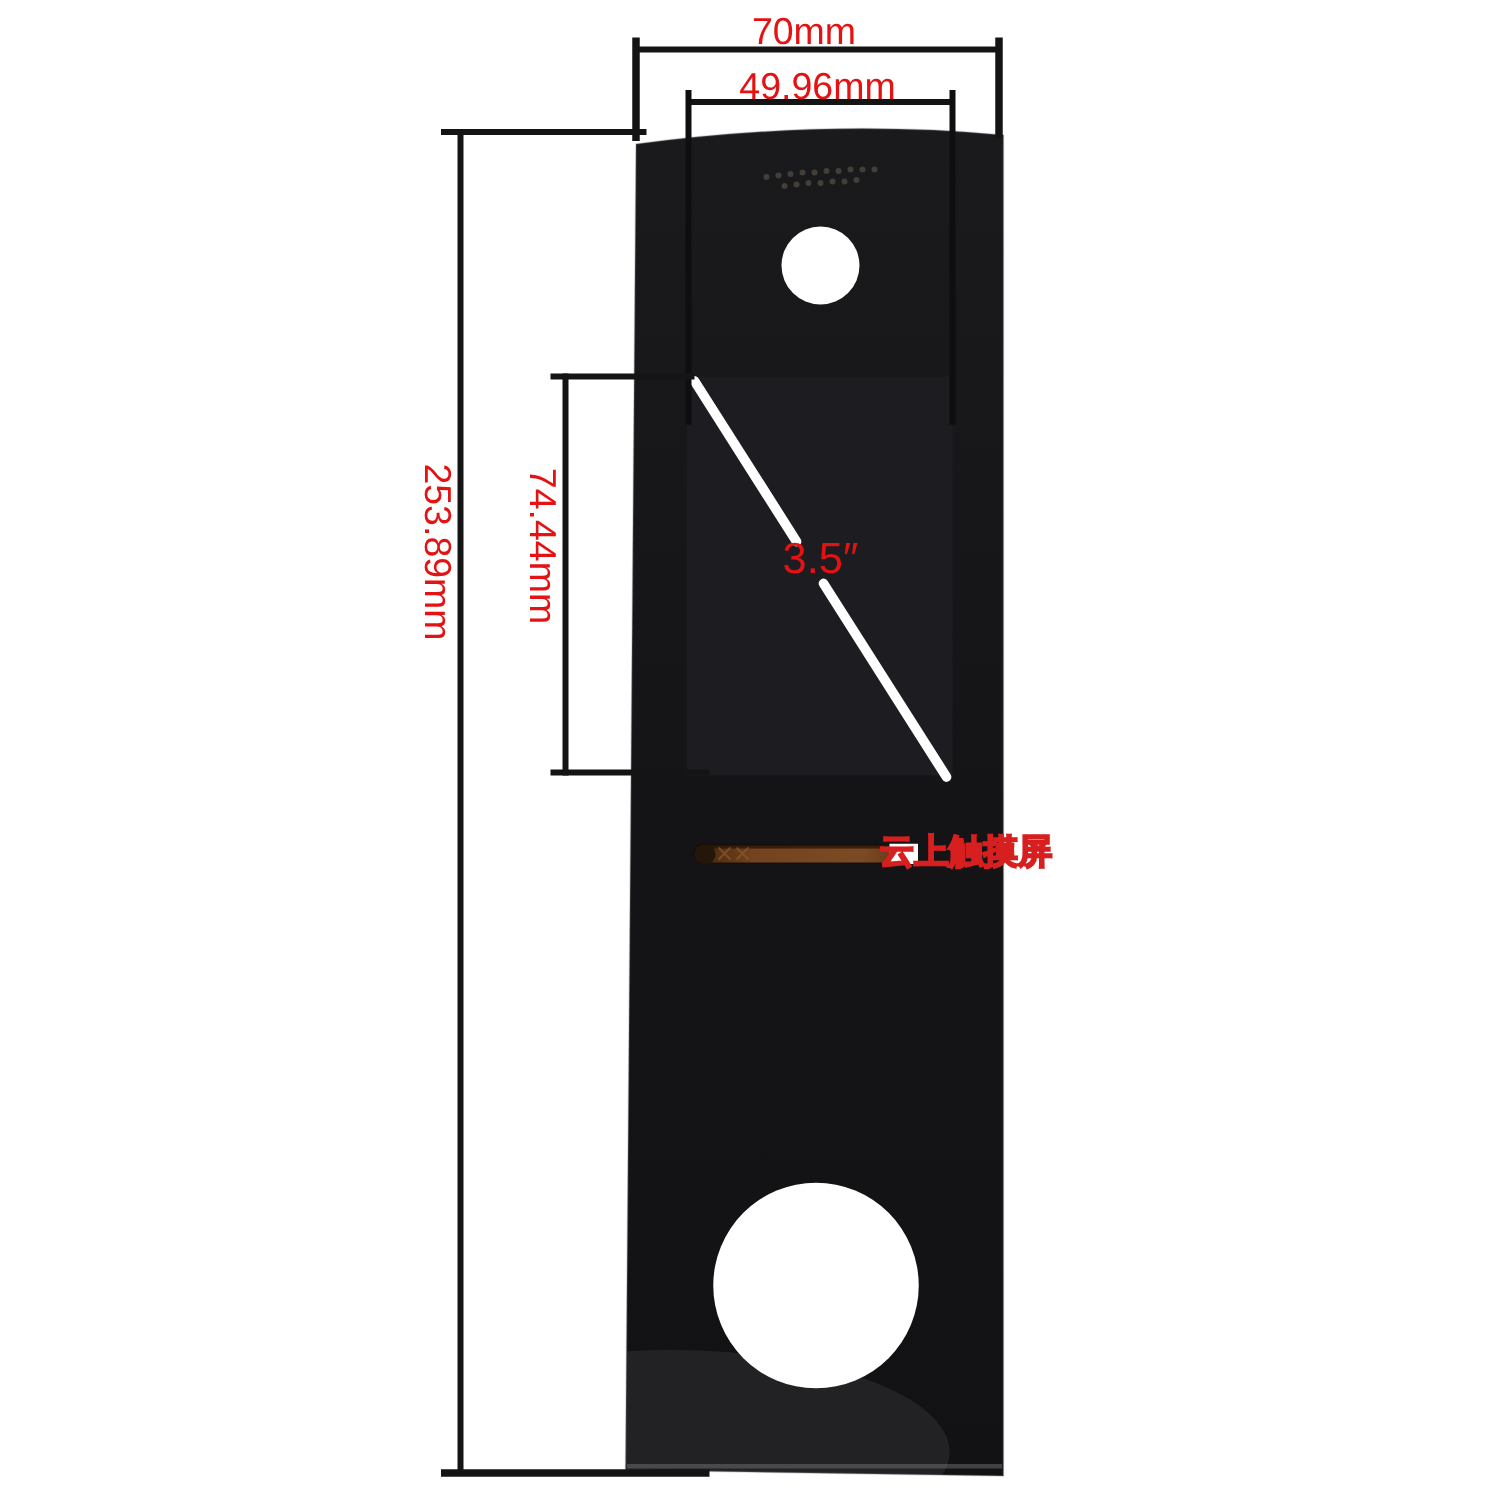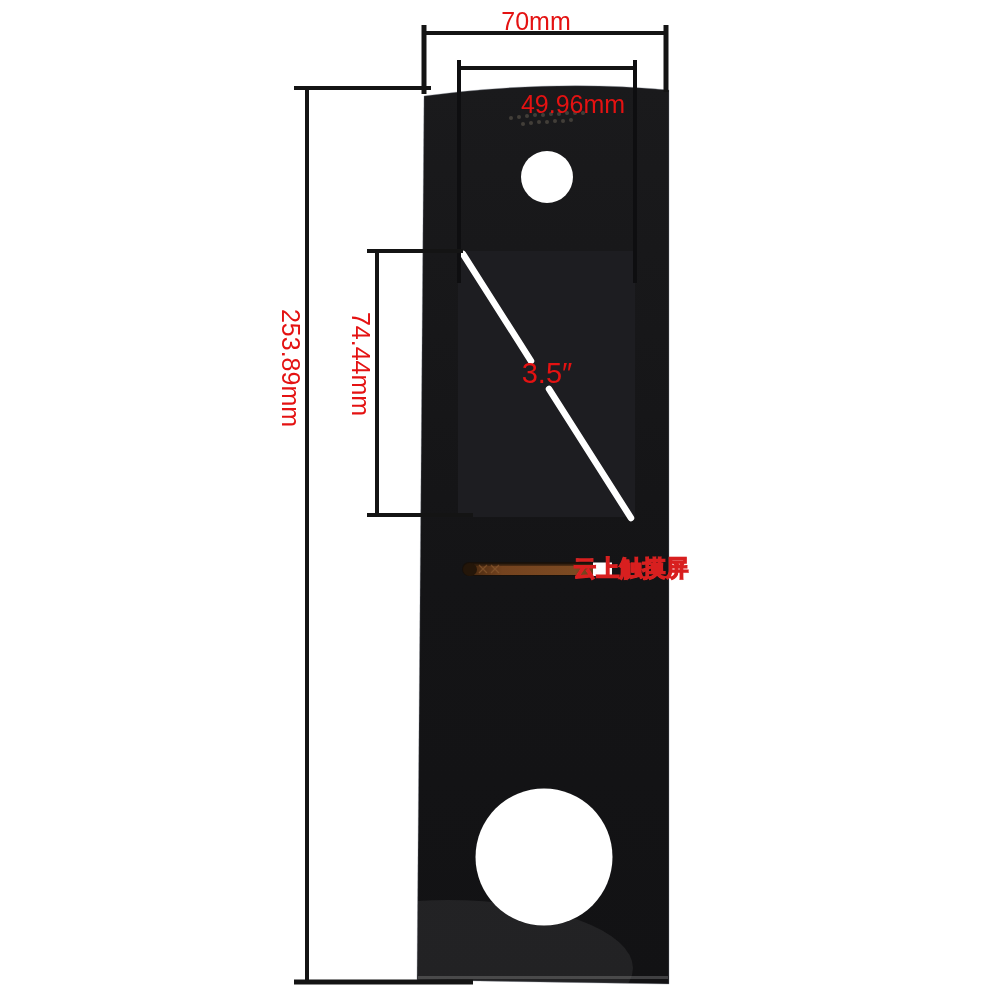--- a/index.html
+++ b/index.html
@@ -17,21 +17,21 @@
     font-size:25px;
     line-height:1.05;
     white-space:nowrap;
     transform:translate(-50%,-50%);
   }
   .lbl.h{transform:translate(-50%,0);}
   .lbl.v{transform:translate(-50%,-50%) rotate(90deg);}
   .lbl.diag{font-size:29px;}
   .watermark{
     position:absolute;
-    left:631px;top:568px;
+    left:644px;top:568px;
     transform:translate(-50%,-50%);
     font-size:23px;
     font-weight:700;
     letter-spacing:0px;
     color:rgba(255,255,255,0.88);
     -webkit-text-stroke:1.3px #d81f1f;
     text-shadow:0 0 1px rgba(216,31,31,0.65);
     white-space:nowrap;
     font-family:"DejaVu Sans", sans-serif;
   }
@@ -122,20 +122,20 @@
       <line x1="294" y1="88" x2="431" y2="88" stroke-width="4"></line>
       <line x1="294" y1="982" x2="473" y2="982" stroke-width="5"></line>
 
       <line x1="377" y1="249" x2="377" y2="517" stroke-width="4"></line>
       <line x1="367" y1="251" x2="463" y2="251" stroke-width="4"></line>
       <line x1="367" y1="515" x2="473" y2="515" stroke-width="4"></line>
     </g>
   </svg>
 
   <div class="lbl h" style="left:536px;top:8px;">70mm</div>
-  <div class="lbl h" style="left:573px;top:45px;margin-top:46px;">49.96mm</div>
+  <div class="lbl h" style="left:545px;top:45px;">49.96mm</div>
   <div class="lbl v" style="left:291px;top:368px;">253.89mm</div>
   <div class="lbl v" style="left:361px;top:364px;">74.44mm</div>
   <div class="lbl diag" style="left:547px;top:373px;">3.5″</div>
 
   <div class="watermark">云上触摸屏</div>
 
 </div>
 
 </body></html>

